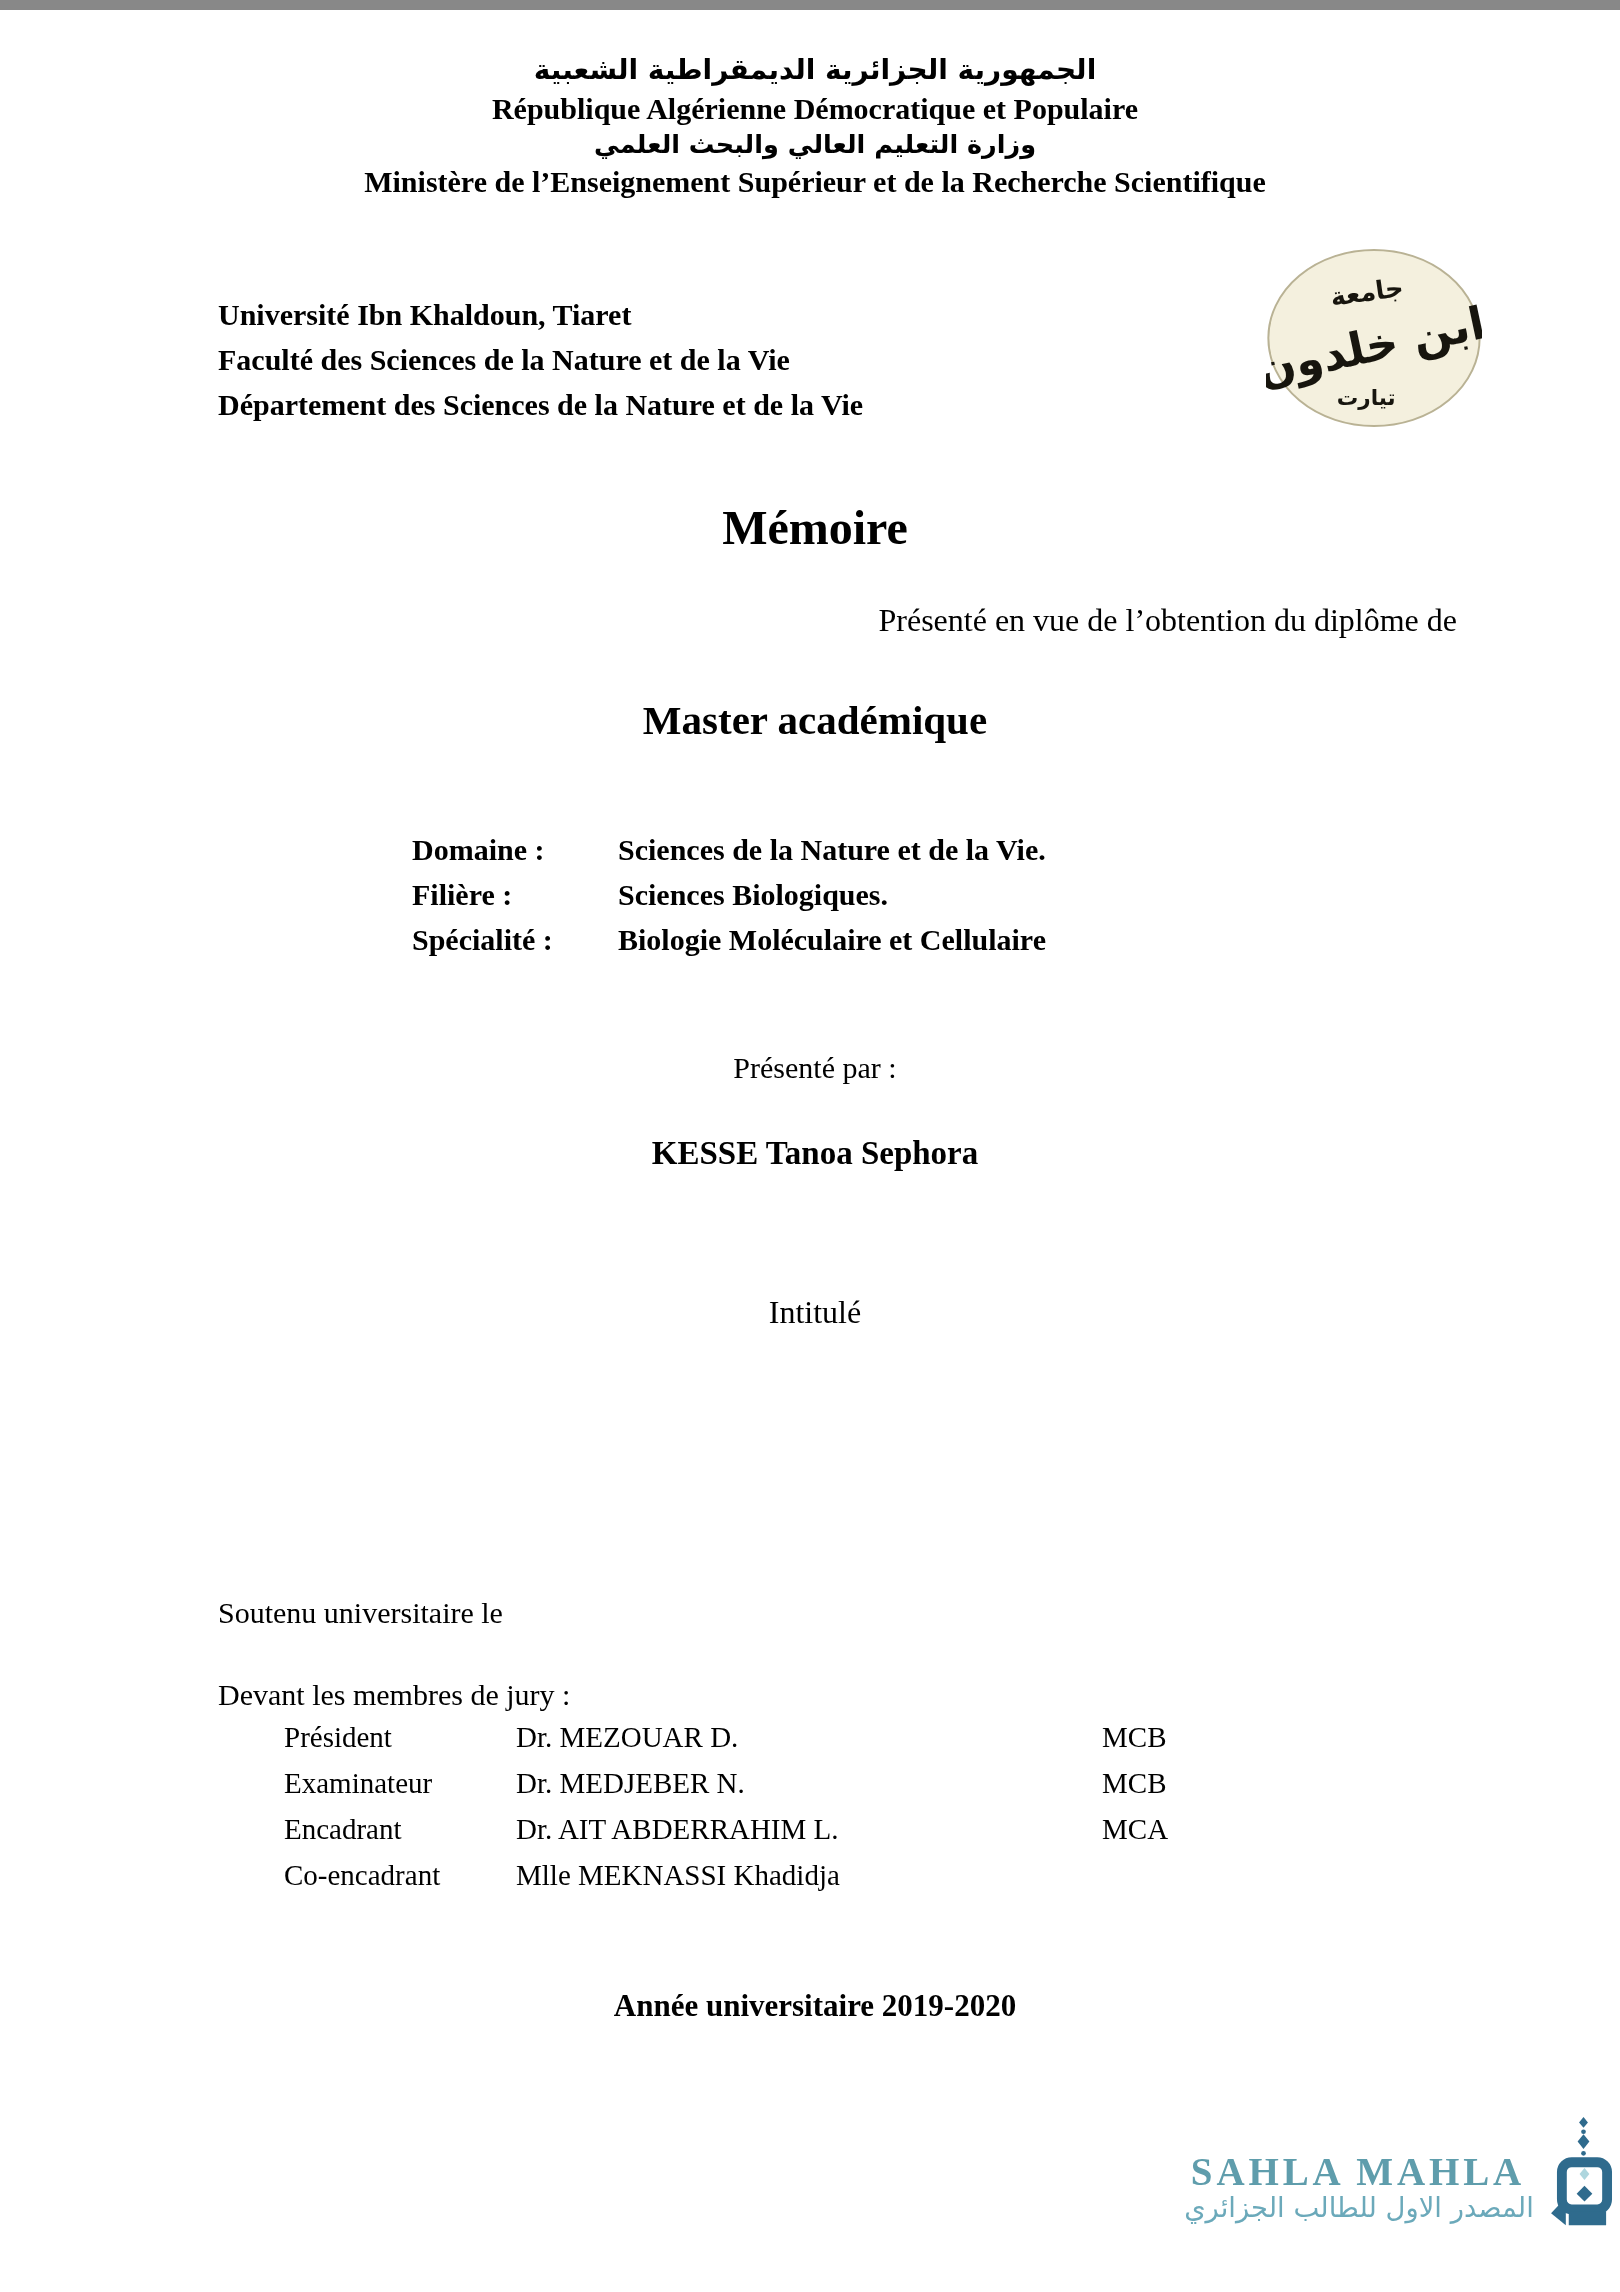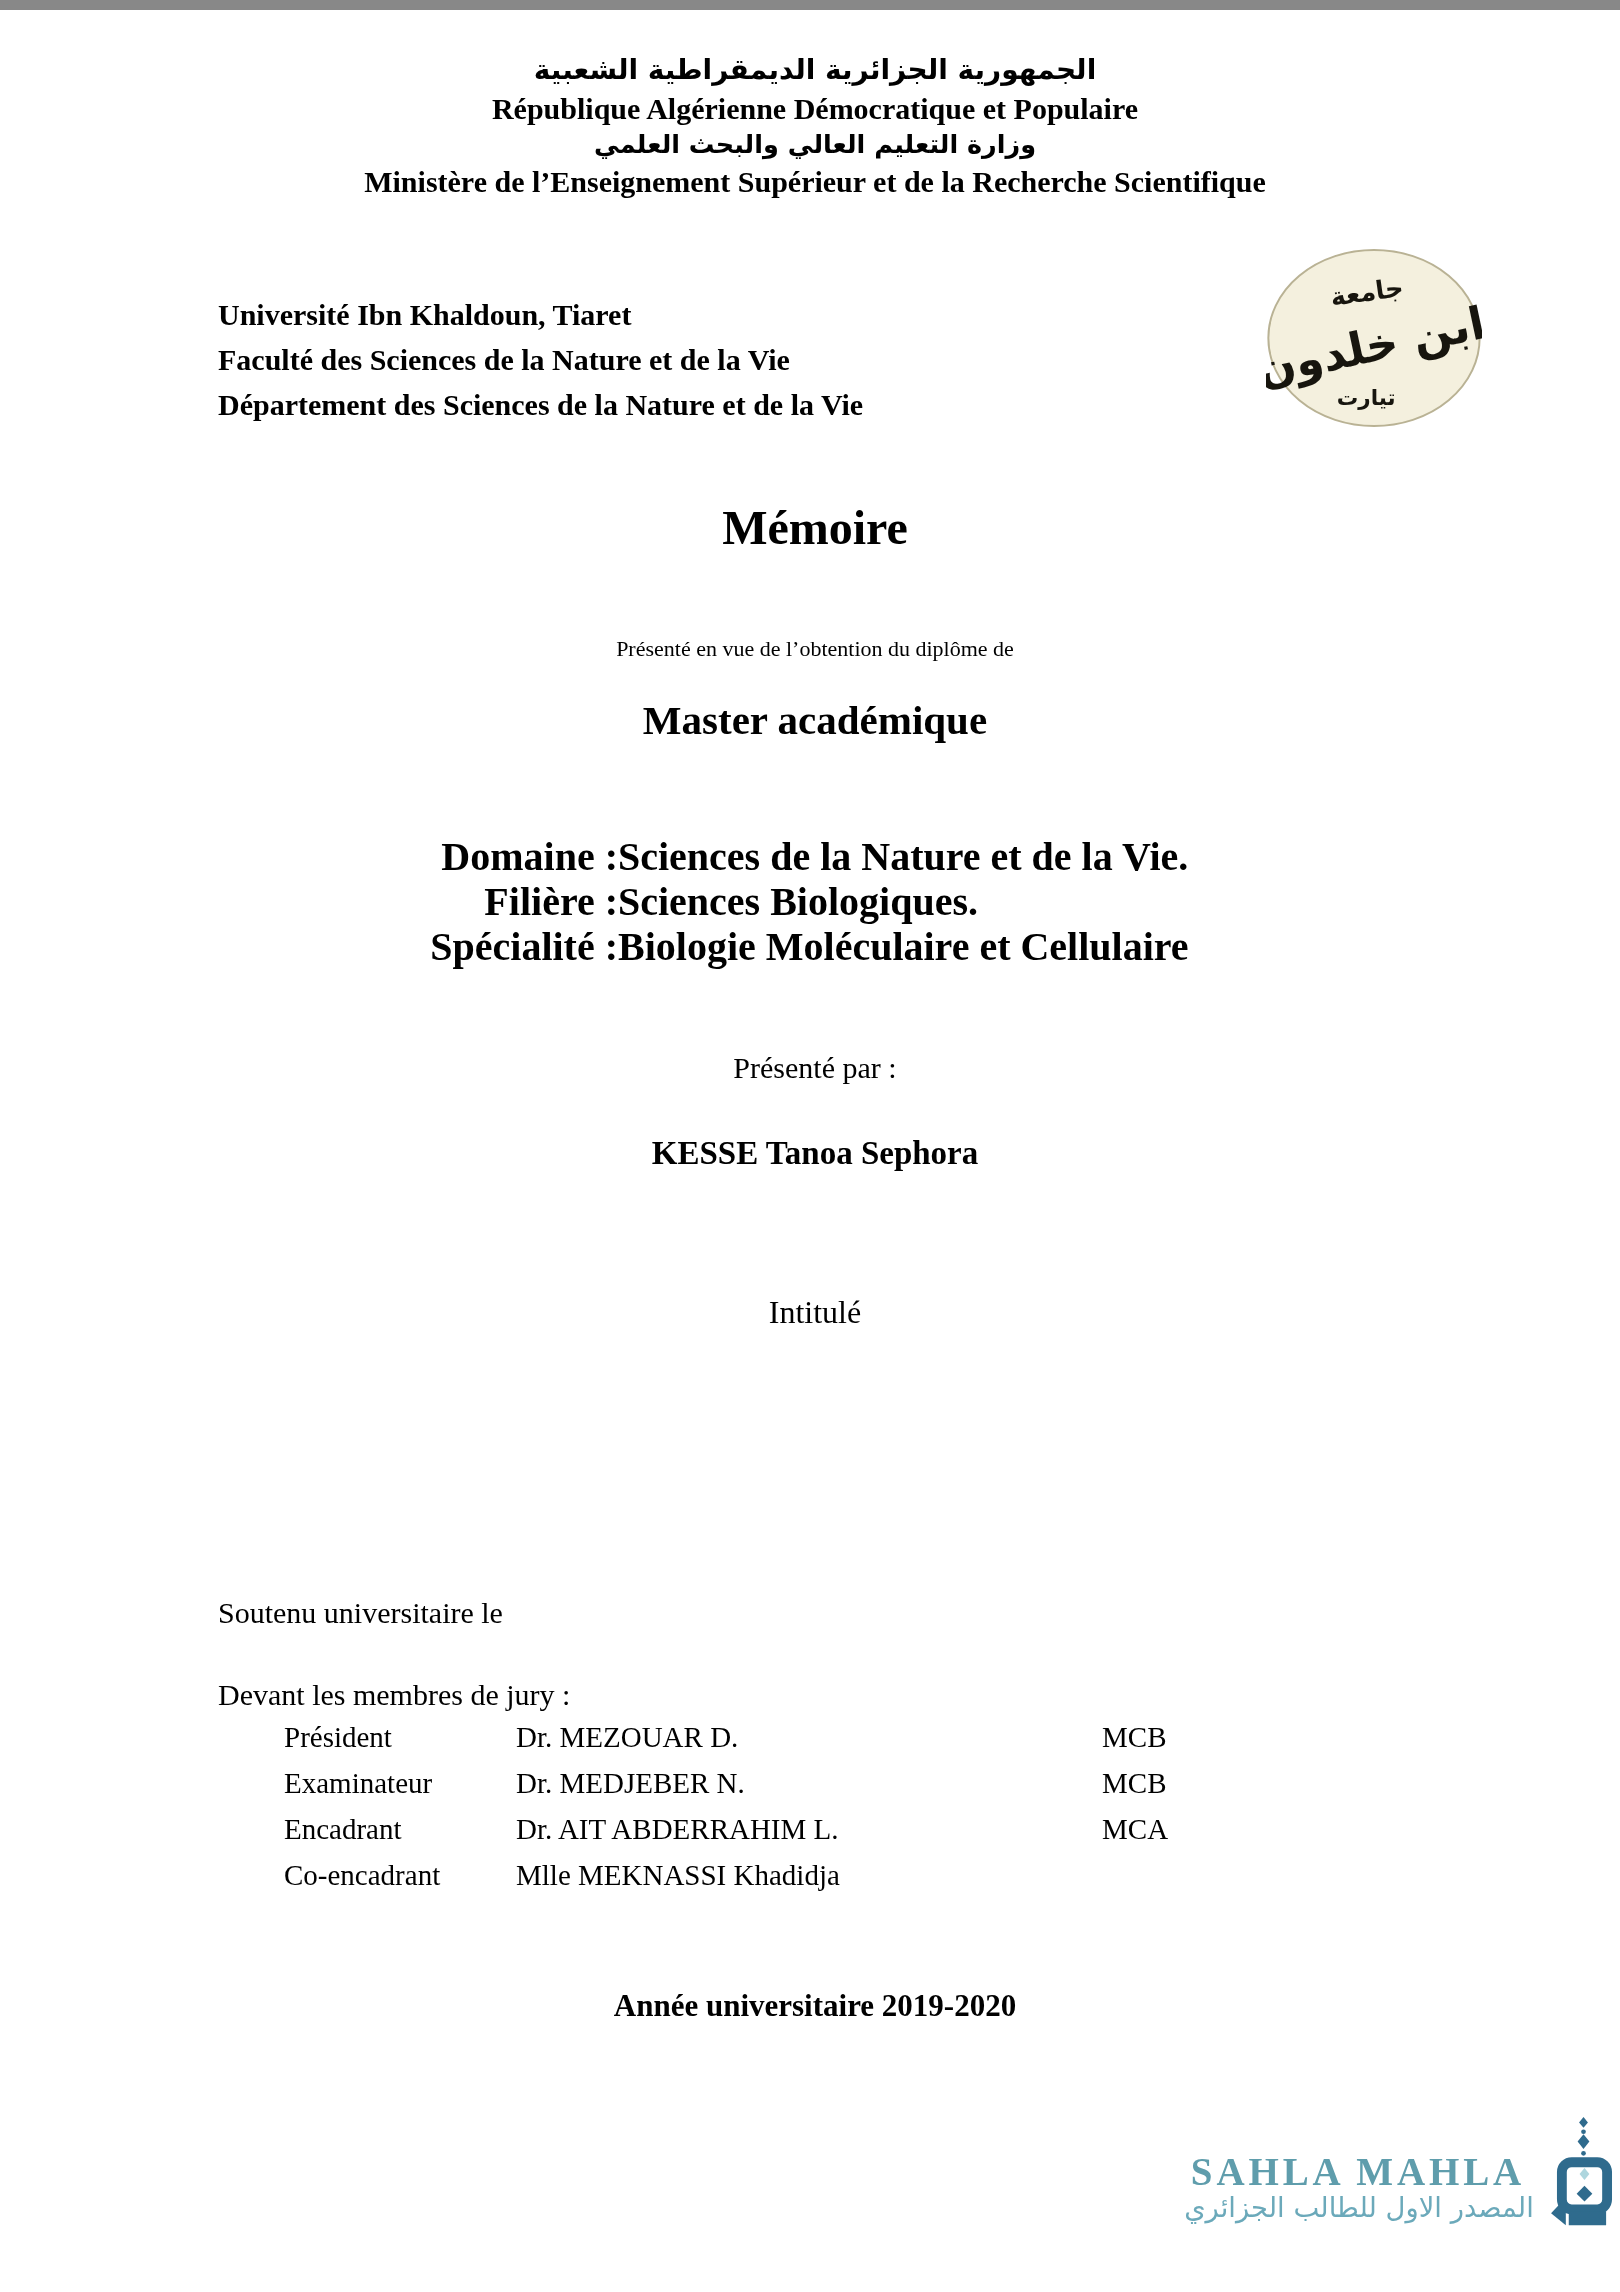--- a/index.html
+++ b/index.html
@@ -19,31 +19,31 @@
   
   .institution { position:absolute; left:218px; top:282px; font-weight:bold; font-size:30px; line-height:45px; }
 
   
   .seal { position:absolute; left:1266px; top:238px; width:216px; height:180px; }
   .seal text { font-family:"DejaVu Sans", sans-serif; font-weight:bold; fill:#17150e; }
 
   
   .centered { position:absolute; left:173px; width:1284px; text-align:center; }
   .doc-type      { top:490px;  font-size:48px; font-weight:bold; }
-  .presented-line{ top:626px;  font-size:22px; }
+  .presented-line{ top:592px;  font-size:32px;text-align:right; }
   .degree        { top:686px;  font-size:41px; font-weight:bold; }
   .in-word       { top:774px;  font-size:28px; }
   .presented-by  { top:1041px; font-size:30px; }
   .author        { top:1125px; font-size:33px; font-weight:bold; }
   .entitled      { top:1284px; font-size:32px; }
   .thesis-title  { top:1349px; font-size:42px; font-weight:bold; }
   .academic-year { top:1978px; font-size:31px; font-weight:bold; }
 
   
-  .fields { position:absolute; left:412px; top:823px; font-size:40px; font-weight:bold;text-align:right; }
+  .fields { position:absolute; left:412px; top:823px; font-size:30px; font-weight:bold; }
   .field-row { display:flex; height:45px; }
   .field-label { width:206px; }
 
   
   .defended-line { position:absolute; left:218px; top:1586px; font-size:30px; }
   .jury-intro    { position:absolute; left:218px; top:1668px; font-size:30px; }
   .jury { position:absolute; left:284px; top:1711px; font-size:29px; }
   .jury-row { display:flex; height:46px; }
   .jury-role { width:232px; }
   .jury-name { width:586px; }

